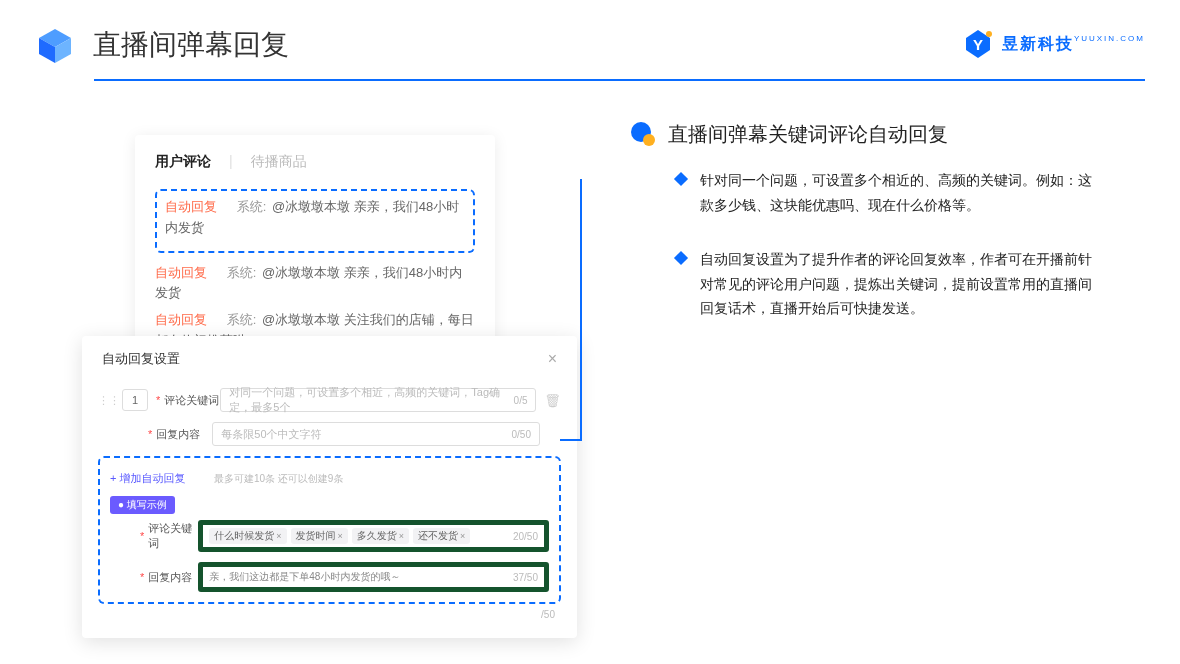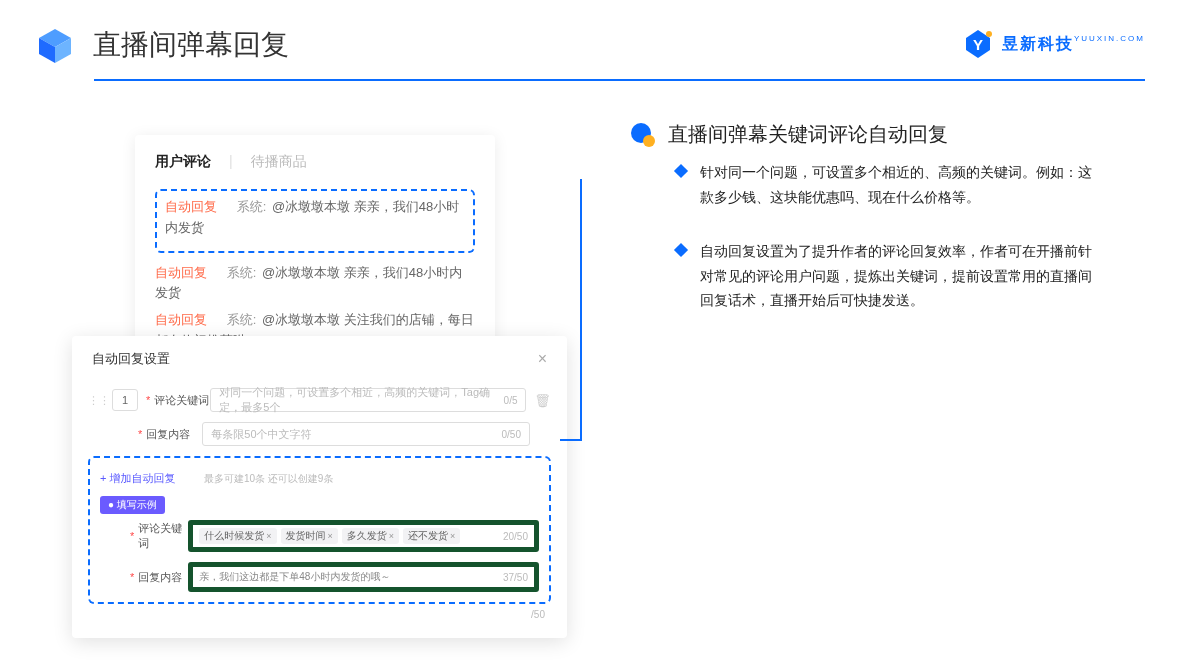--- a/index.html
+++ b/index.html
@@ -20,41 +20,41 @@
 .tabs{display:flex;font-size:14px;margin-bottom:18px}
 .tab-a{font-weight:700;color:#222;margin-right:18px}
 .tab-b{color:#bbb}
 .tab-div{color:#e0e0e0;margin-right:18px}
 .highlight-box{border:2px dashed #0a6cff;border-radius:6px;padding:6px 8px;margin-bottom:10px;position:relative}
 .comment-row{font-size:13px;color:#666;line-height:1.6;margin-bottom:6px}
 .auto-tag{color:#ff6b4a;margin-right:16px}
 .sys-tag{color:#999;margin-right:2px}
 .connector-v{position:absolute;left:510px;top:58px;width:2px;height:262px;background:#0a6cff;z-index:3}
 .connector-h{position:absolute;left:490px;top:318px;width:20px;height:2px;background:#0a6cff;z-index:3}
-.card2{position:absolute;left:2px;top:215px;width:495px;background:#fff;border-radius:4px;box-shadow:0 4px 20px rgba(0,0,0,0.12);padding:14px 16px 16px 16px;z-index:2}
+.card2{position:absolute;left:12px;top:215px;width:495px;background:#fff;border-radius:4px;box-shadow:0 4px 20px rgba(0,0,0,0.12);padding:14px 16px 16px 16px;z-index:2}
 .modal-head{display:flex;justify-content:space-between;align-items:center;margin-bottom:20px;padding:0 4px}
 .modal-title{font-size:13px;color:#333}
 .modal-close{color:#aaa;font-size:16px;cursor:pointer}
 .form-row{display:flex;align-items:center;margin-bottom:10px;font-size:11px}
 .drag{color:#ccc;width:16px;text-align:center}
 .num-box{width:26px;height:22px;border:1px solid #ddd;border-radius:3px;text-align:center;line-height:20px;margin:0 8px;color:#666}
 .req{color:#ff4a4a;margin-right:4px}
 .lbl{color:#555;width:56px}
 .inp{flex:1;height:24px;border:1px solid #ddd;border-radius:3px;padding:0 8px;color:#bbb;font-size:11px;display:flex;align-items:center;justify-content:space-between;background:#fff}
 .count{color:#bbb;font-size:10px}
 .trash{color:#ccc;margin-left:8px;font-size:13px}
 .dashed-box{border:2px dashed #0a6cff;border-radius:6px;padding:10px 10px 8px 10px;margin-top:6px}
 .add-link{color:#5b5bff;font-size:11px;margin-right:24px}
 .add-hint{color:#bbb;font-size:10px}
 .example-badge{display:inline-block;background:#6b5bff;color:#fff;font-size:10px;padding:2px 8px;border-radius:3px;margin:6px 0}
 .tag-chip{display:inline-flex;align-items:center;background:#f2f2f4;border-radius:3px;padding:1px 5px;margin-right:4px;font-size:10px;color:#666}
 .chip-x{color:#999;margin-left:2px;font-size:9px}
 .ex-inp{flex:1;border:5px solid #14532d;border-radius:3px;padding:3px 6px;display:flex;align-items:center;justify-content:space-between;min-height:22px;background:#fff}
 .ex-text{font-size:10px;color:#888;flex:1}
-.right-head{display:flex;align-items:flex-end;margin-bottom:12px}
+.right-head{display:flex;align-items:flex-start;margin-bottom:20px}
 .bullet-icon{width:26px;height:26px;margin-right:12px;position:relative}
 .right-title{font-size:20px;color:#222}
 .para{display:flex;margin-bottom:30px;padding-left:46px}
 .diamond{width:10px;height:10px;background:#0a6cff;transform:rotate(45deg);margin-top:6px;margin-right:14px;flex-shrink:0}
 .para-text{font-size:14px;color:#222;line-height:1.75}
 </style>
 </head>
 <body>
 
 <div class="header">

